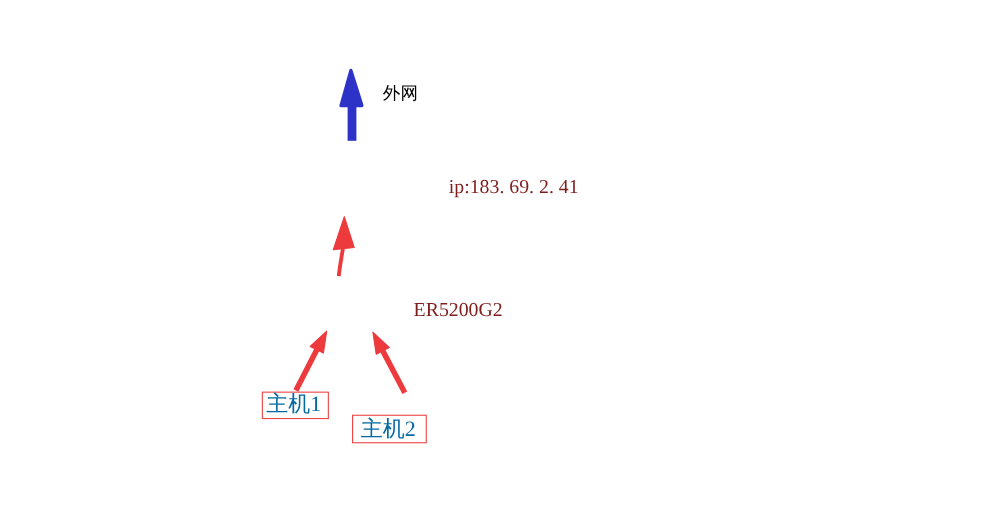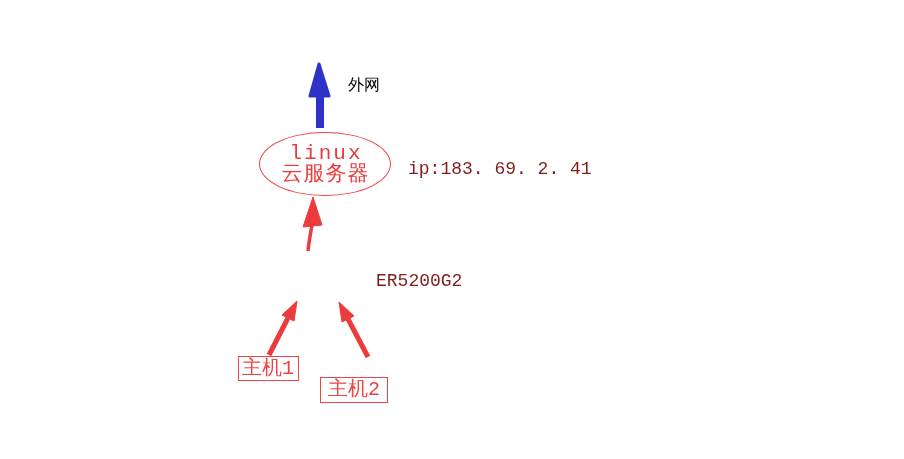--- a/index.html
+++ b/index.html
@@ -1,29 +1,29 @@
 <!DOCTYPE html>
 <html><head>
 <meta charset="utf-8">
 <style>
   html,body{margin:0;padding:0;background:#fff;}
   #canvas{position:relative;width:904px;height:459px;background:#fff;overflow:hidden;
-          font-family:Liberation Mono, monospace;}
+          font-family:Liberation Serif, serif;}
   .abs{position:absolute;}
   #arrows{position:absolute;left:0;top:0;width:904px;height:459px;}
   .label-black{color:#000;font-size:16px;}
   .label-red{color:#7f1d1d;font-size:18px;}
   .ellipse{border:1px solid #ee4444;border-radius:50%;display:flex;flex-direction:column;
            align-items:center;justify-content:center;color:#ed3a3c;}
   #server-ellipse{left:259px;top:132px;width:130px;height:62px;font-size:21px;line-height:21px;}
   #server-ellipse .latin{letter-spacing:2px;padding-left:2px;}
   #server-ellipse .cjk{letter-spacing:1px;padding-left:1px;}
   #router-ellipse{left:260px;top:258px;width:101px;height:40px;font-size:21px;}
   #router-ellipse .cjk-spread{letter-spacing:5px;padding-left:13px;}
-  .hostbox{border:1px solid #ee4444;color:#ef4444;font-size:20px;line-height:23px;}
+  .hostbox{border:1px solid #ee4444;color:#0369a1;font-size:20px;line-height:23px;}
   #host1{left:238px;top:356px;width:56px;height:23px;padding-left:3px;}
   #host2{left:320px;top:377px;width:59px;height:24px;padding-left:7px;line-height:24px;}
   #ext-label{left:348px;top:75px;}
   #ip-label{left:408px;top:159px;}
   #model-label{left:376px;top:271px;}
 </style>
 </head>
 <body>
 
 <div id="canvas">
@@ -42,24 +42,20 @@
       <polygon points="297,301 294,321 282,315" stroke-width="1" stroke-linejoin="round"></polygon>
     </g>
     <g fill="#ed3a3c" stroke="#ed3a3c">
       <line x1="368" y1="357" x2="348" y2="319" stroke-width="5"></line>
       <polygon points="339,302 354,316 342,322" stroke-width="1" stroke-linejoin="round"></polygon>
     </g>
   </svg>
 
   <div class="abs label-black" id="ext-label">外网</div>
 
-  <div class="abs ellipse" id="server-ellipse">
-    <div class="latin">linux</div>
-    <div class="cjk">云服务器</div>
-  </div>
 
   <div class="abs label-red" id="ip-label">ip:183. 69. 2. 41</div>
 
 
   <div class="abs label-red" id="model-label">ER5200G2</div>
 
   <div class="abs hostbox" id="host1">主机1</div>
   <div class="abs hostbox" id="host2">主机2</div>
 
 </div>

